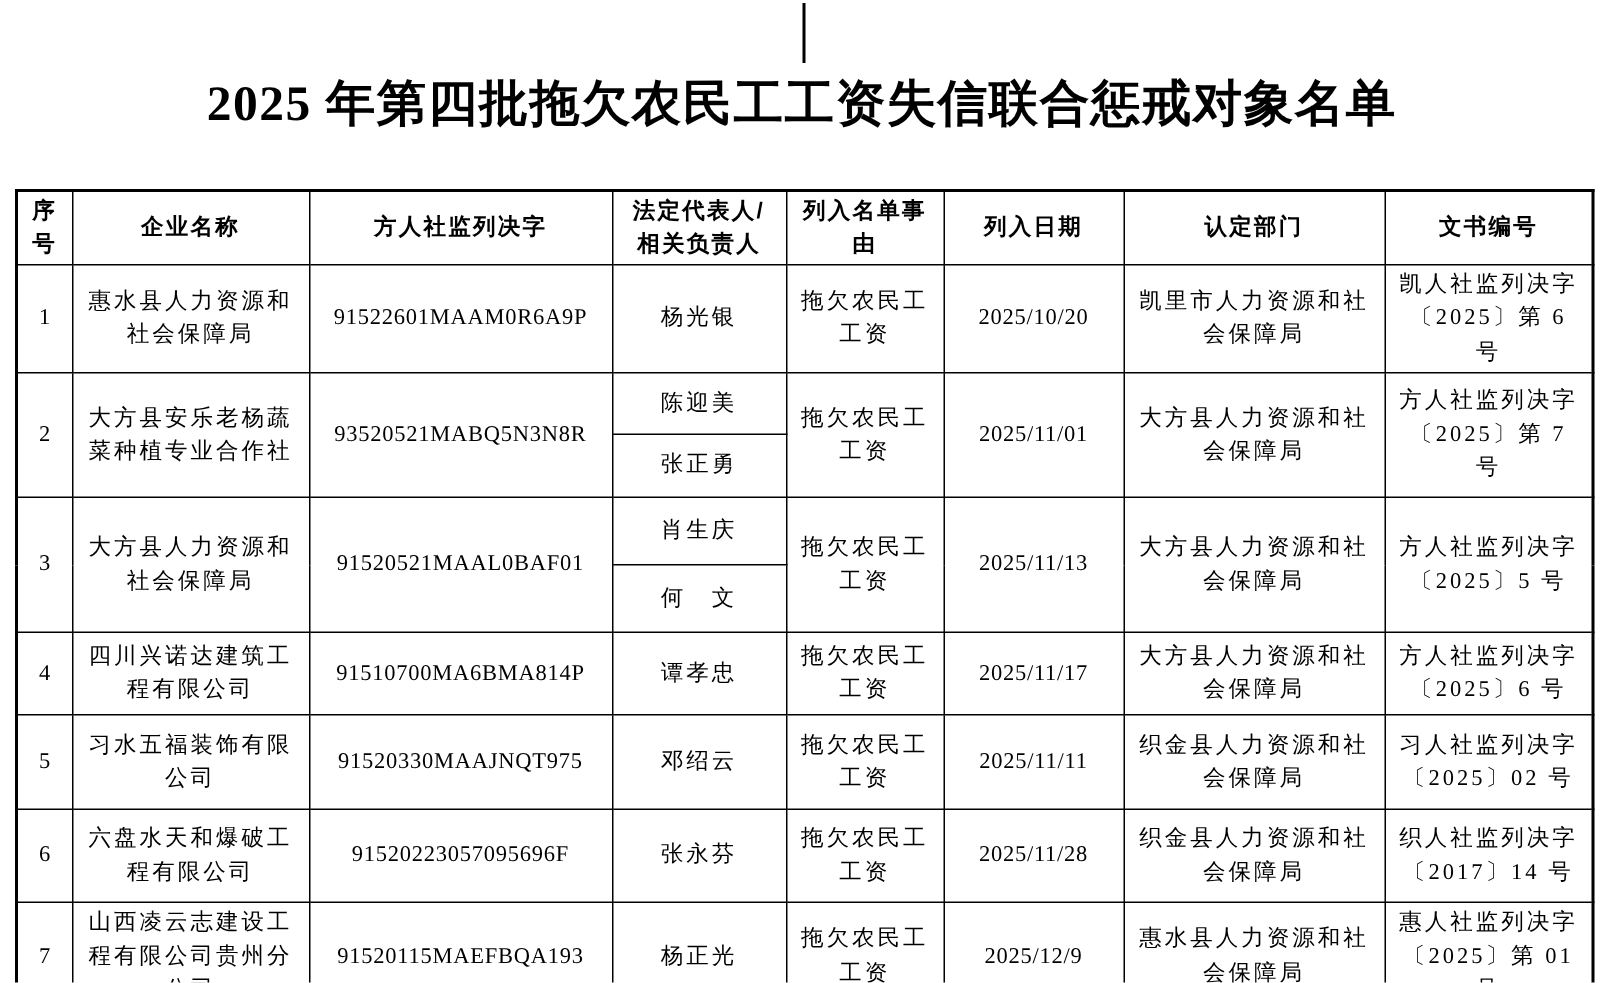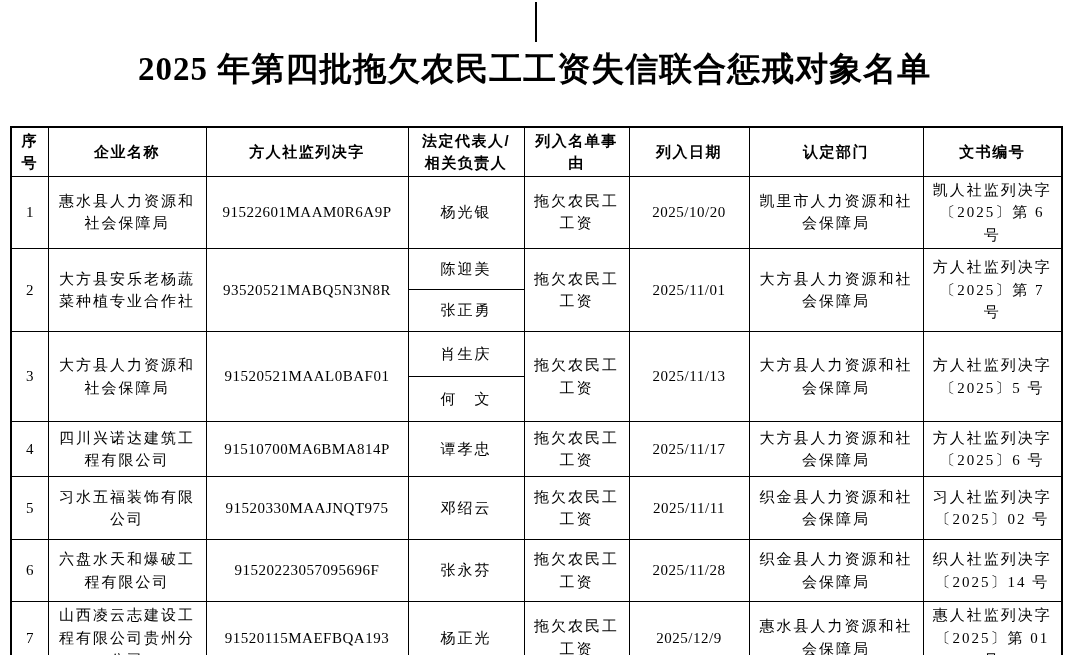--- a/index.html
+++ b/index.html
@@ -168,21 +168,21 @@
     </tr>
 
     <tr class="h62">
       <td>6</td>
       <td class="cjk">六盘水天和爆破工程有限公司</td>
       <td class="code">91520223057095696F</td>
       <td class="cjk">张永芬</td>
       <td class="cjk">拖欠农民工工资</td>
       <td class="code">2025/11/28</td>
       <td class="cjk">织金县人力资源和社会保障局</td>
-      <td class="cjk">织人社监列决字〔2025〕14 号</td>
+      <td class="cjk">织人社监列决字〔2017〕14 号</td>
     </tr>
 
     <tr class="h70">
       <td>7</td>
       <td class="cjk">山西凌云志建设工程有限公司贵州分公司</td>
       <td class="code">91520115MAEFBQA193</td>
       <td class="cjk">杨正光</td>
       <td class="cjk">拖欠农民工工资</td>
       <td class="code">2025/12/9</td>
       <td class="cjk">惠水县人力资源和社会保障局</td>

